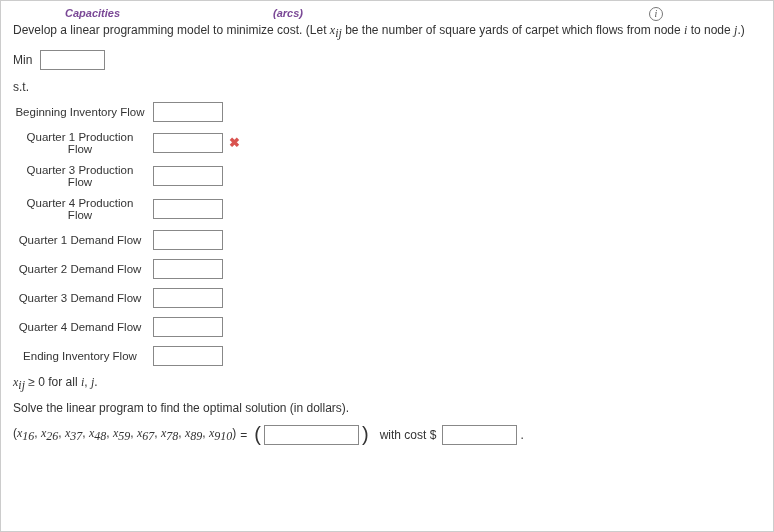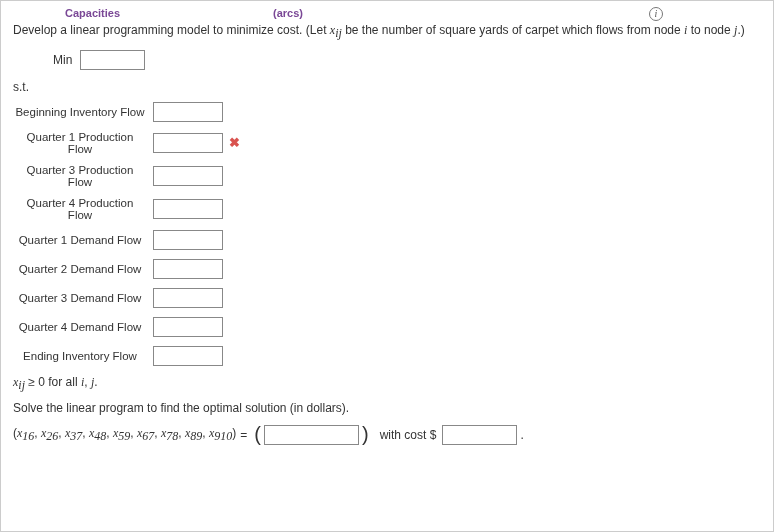--- a/index.html
+++ b/index.html
@@ -8,21 +8,21 @@
     font-size: 12px;
     color: #333;
     background: #fff;
     width: 774px;
     height: 532px;
     overflow: hidden;
     position: relative;
     border: 1px solid #ccc;
   }
   .container { padding: 6px 12px; }
-  .top-labels { display: flex; margin-bottom: 4px; color: #7a4896; font-weight: bold; font-size: 11px; }
+  .top-labels { display: flex; margin-bottom: 4px; color: #7a4896; font-weight: bold; font-size: 11px; font-style: italic; }
   .top-left { width: 260px; padding-left: 52px; }
   .top-mid { width: 200px; }
   .hint-icon {
     position: absolute;
     right: 110px;
     top: 6px;
     width: 14px; height: 14px;
     border: 1px solid #777;
     border-radius: 50%;
     font-size: 10px;
@@ -30,21 +30,21 @@
     text-align: center;
     font-style: italic;
     color: #555;
     font-family: Georgia, serif;
   }
   .prompt { margin: 4px 0 8px 0; line-height: 1.3; }
   .ital { font-style: italic; font-family: Georgia, serif; }
   .sub { font-style: italic; font-size: 12px; vertical-align: sub; font-family: Georgia, serif; }
   .row { display: flex; align-items: center; margin-bottom: 9px; }
   .min-row { margin-bottom: 10px; margin-top: 2px; }
-  .min-label { margin-right: 8px; margin-left: 40px; }
+  .min-label { margin-right: 8px; }
   .st-label { margin-bottom: 8px; }
   .constraint-label {
     width: 140px;
     text-align: center;
     padding-right: 6px;
     font-size: 11.5px;
   }
   input.box {
     height: 20px;
     border: 1px solid #888;

